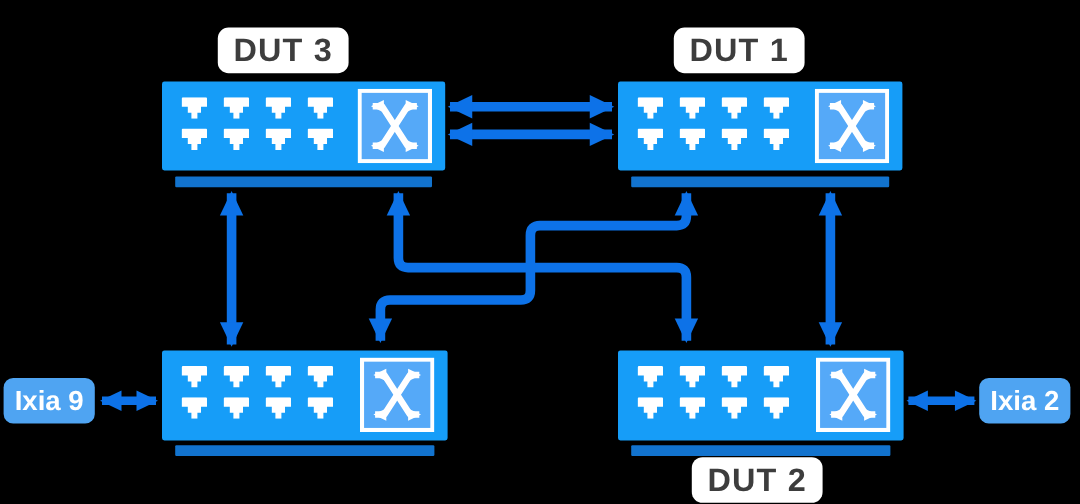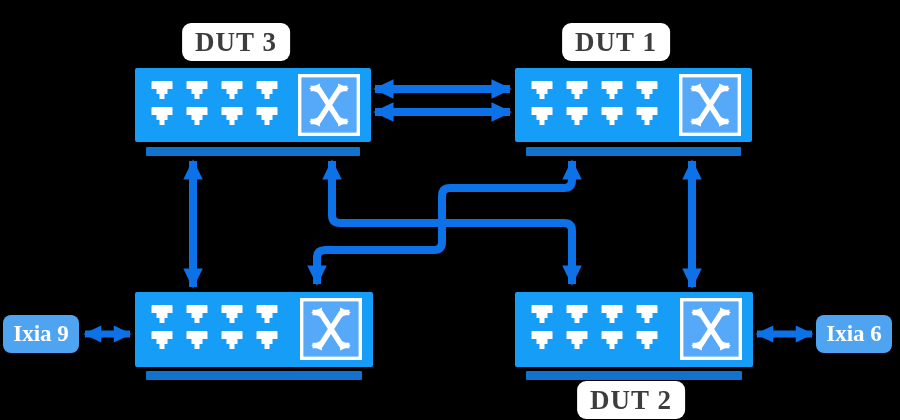--- a/index.html
+++ b/index.html
@@ -1,18 +1,18 @@
 <!DOCTYPE html>
 <html><head>
 <meta charset="utf-8">
 <style>
   html,body{margin:0;padding:0;background:#000;}
   .canvas{
     position:relative;width:900px;height:420px;background:#000;overflow:hidden;
-    font-family:Liberation Serif, serif;
+    font-family:Liberation Sans, sans-serif;
   }
   .wires{position:absolute;left:0;top:0;width:900px;height:420px;}
   .wire{stroke:#0D72E8;stroke-width:8;fill:none;}
   .wire.thin{stroke-width:7;}
 
   .switch{
     position:absolute;background:#169DF8;border-radius:2px;
   }
   .ports{
     position:absolute;left:16px;top:13px;
@@ -204,15 +204,15 @@
         </svg>
       </div>
       <svg class="xbar" viewBox="0 0 64 64" width="62" height="62">
         <use href="#xbar-shape"></use>
       </svg>
     </div>
   <div class="base" style="left:526px;top:371px;width:216px;"></div>
   <div class="node-label" style="left:631px;top:381px;">DUT 2</div>
 
   <div class="ixia" style="left:3px;top:315px;">Ixia 9</div>
-  <div class="ixia" style="left:816px;top:315px;">Ixia 6</div>
+  <div class="ixia" style="left:816px;top:315px;">Ixia 2</div>
 
 </div>
 
 </body></html>

